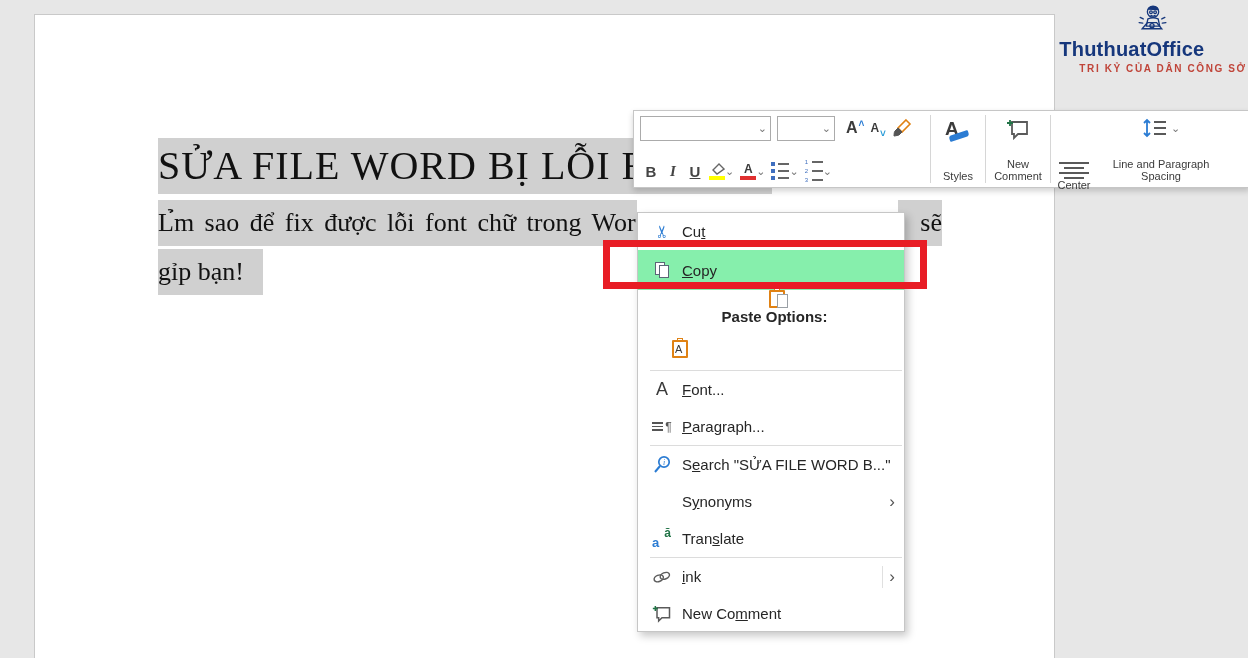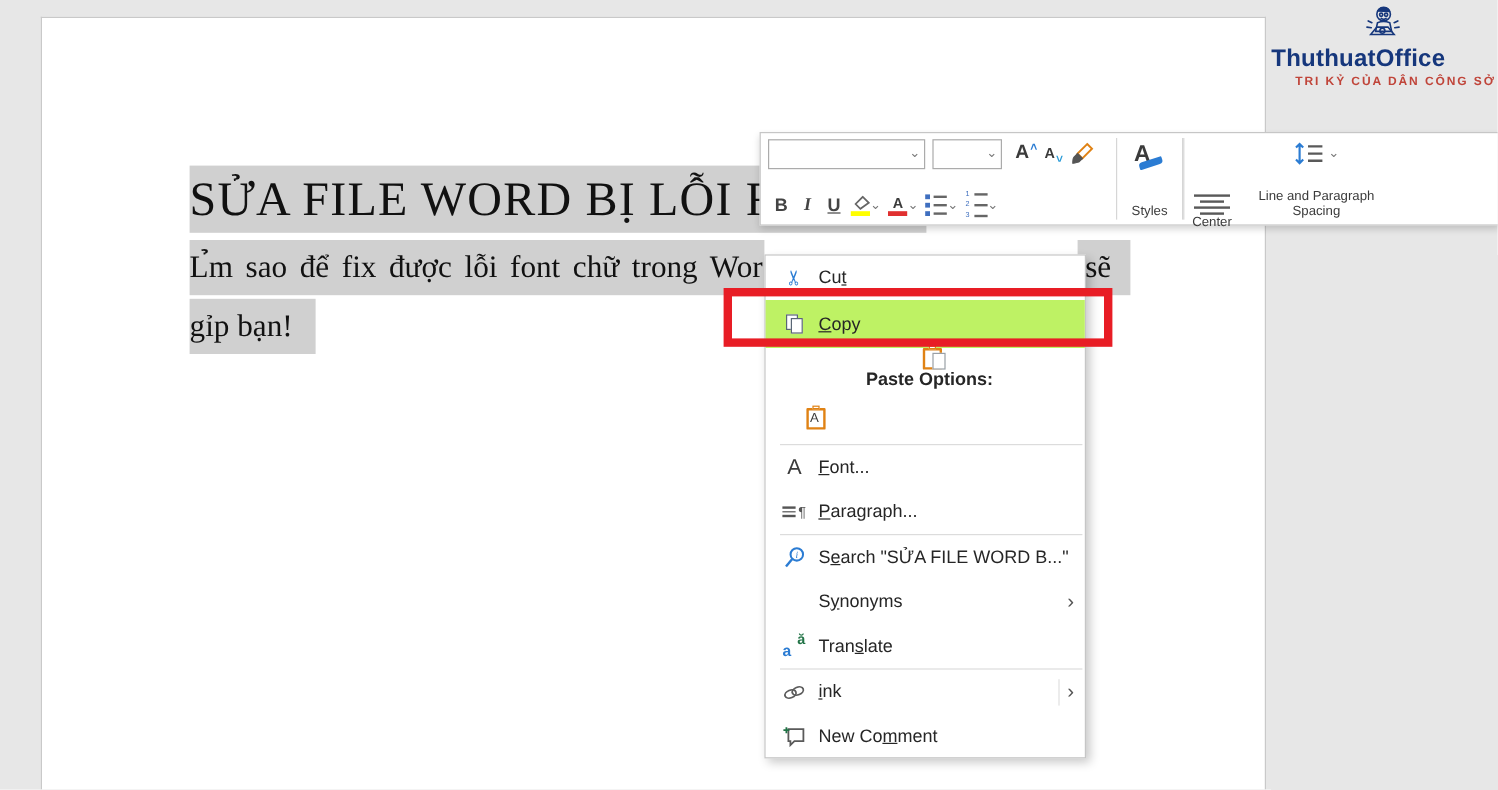--- a/index.html
+++ b/index.html
@@ -19,21 +19,21 @@
                   margin-top:2px; white-space:nowrap;margin-left:20px; }
 
   
   .sel { position:absolute; background:#d0d0d0; overflow:hidden; white-space:nowrap;
          font-family:"Liberation Serif", serif; color:#111; }
   .sel-heading { left:158px; top:138px; width:614px; height:56px;
                  font-size:40px; line-height:56px; letter-spacing:1px; }
   .sel-line1 { left:158px; top:200px; width:479px; height:46px;
                font-size:26px; line-height:46px; word-spacing:4px; }
   .sel-line1-end { left:898px; top:200px; width:44px; height:46px;
-                   font-size:26px; line-height:46px; text-align:right; padding-right:16px; }
+                   font-size:26px; line-height:46px; text-align:right; padding-right:0; }
   .sel-line2 { left:158px; top:249px; width:105px; height:46px;
                font-size:26px; line-height:46px; }
 
   
   .mini-toolbar { position:absolute; left:633px; top:110px; width:617px; height:78px;
                   background:#fff; border:1px solid #c6c6c6;
                   box-shadow:0 3px 6px rgba(0,0,0,.18);
                   display:flex; align-items:stretch; z-index:10; }
   .tb-left { width:296px; padding:4px 4px 3px 6px; display:flex; flex-direction:column; justify-content:space-between; }
   .tb-row { display:flex; align-items:center; }
@@ -79,21 +79,21 @@
   
   .context-menu { position:absolute; left:637px; top:212px; width:268px; height:420px;
                   background:#fff; border:1px solid #c6c6c6;
                   box-shadow:3px 4px 8px rgba(0,0,0,.22);
                   display:flex; flex-direction:column; z-index:20;
                   font-size:15px; color:#262626; }
   .mi { display:flex; align-items:center; height:37px; flex:0 0 auto; }
   .mi-icon { width:26px; margin-left:11px; display:flex; align-items:center; justify-content:center; flex:0 0 auto; }
   .mi-text { margin-left:7px; white-space:nowrap; }
   .mi-arrow { margin-left:auto; margin-right:9px; color:#555; font-size:17px; }
-  .mi-copy { height:40px; background:#bef264; }
+  .mi-copy { height:40px; background:#86efac; }
   .mi-paste-header { height:38px; font-weight:bold;flex-direction:column; }
   .mi-paste-opts { height:42px; align-items:center; }
   .msep { border-top:1px solid #dcdcdc; margin:0 2px 0 12px; flex:0 0 auto; }
   .accel { text-decoration:underline; }
   .link-divider { margin-left:auto; display:flex; align-items:center; gap:6px; margin-right:9px; }
   .link-divider .dv { width:1px; height:22px; background:#e0e0e0; }
 
   
   .scissors { color:#2b7cd3; font-size:17px; display:inline-block; transform:rotate(-90deg); }
   .copy-pages { position:relative; width:15px; height:17px; }
@@ -230,20 +230,28 @@
   </div>
   <div class="vsep"></div>
   <div class="big-btn" style="width:54px;">
     <span class="styles-icon">
         <span class="A">A</span>
         <span class="brush"></span>
       </span>
     <span class="lbl">Styles</span>
   </div>
   <div class="vsep"></div>
+  <div class="big-btn" style="width:64px;">
+    <svg class="icon-svg" width="24" height="22" viewBox="0 0 24 22" fill="none">
+      <path d="M6 4 h15 v12 h-9 l-4 4 v-4 h-2 z" stroke="#5a5a5a" stroke-width="1.8"></path>
+      <path d="M4 2 v6 M1 5 h6" stroke="#217346" stroke-width="1.8"></path>
+    </svg>
+    <span class="lbl">New
+Comment</span>
+  </div>
   <div class="vsep"></div>
   <div class="big-btn" style="width:46px;margin-top:44px;">
     <span class="align-icon center">
       <span class="ln"></span>
         <span class="ln short"></span>
         <span class="ln"></span>
         <span class="ln short"></span>
     </span>
     <span class="lbl">Center</span>
   </div>

